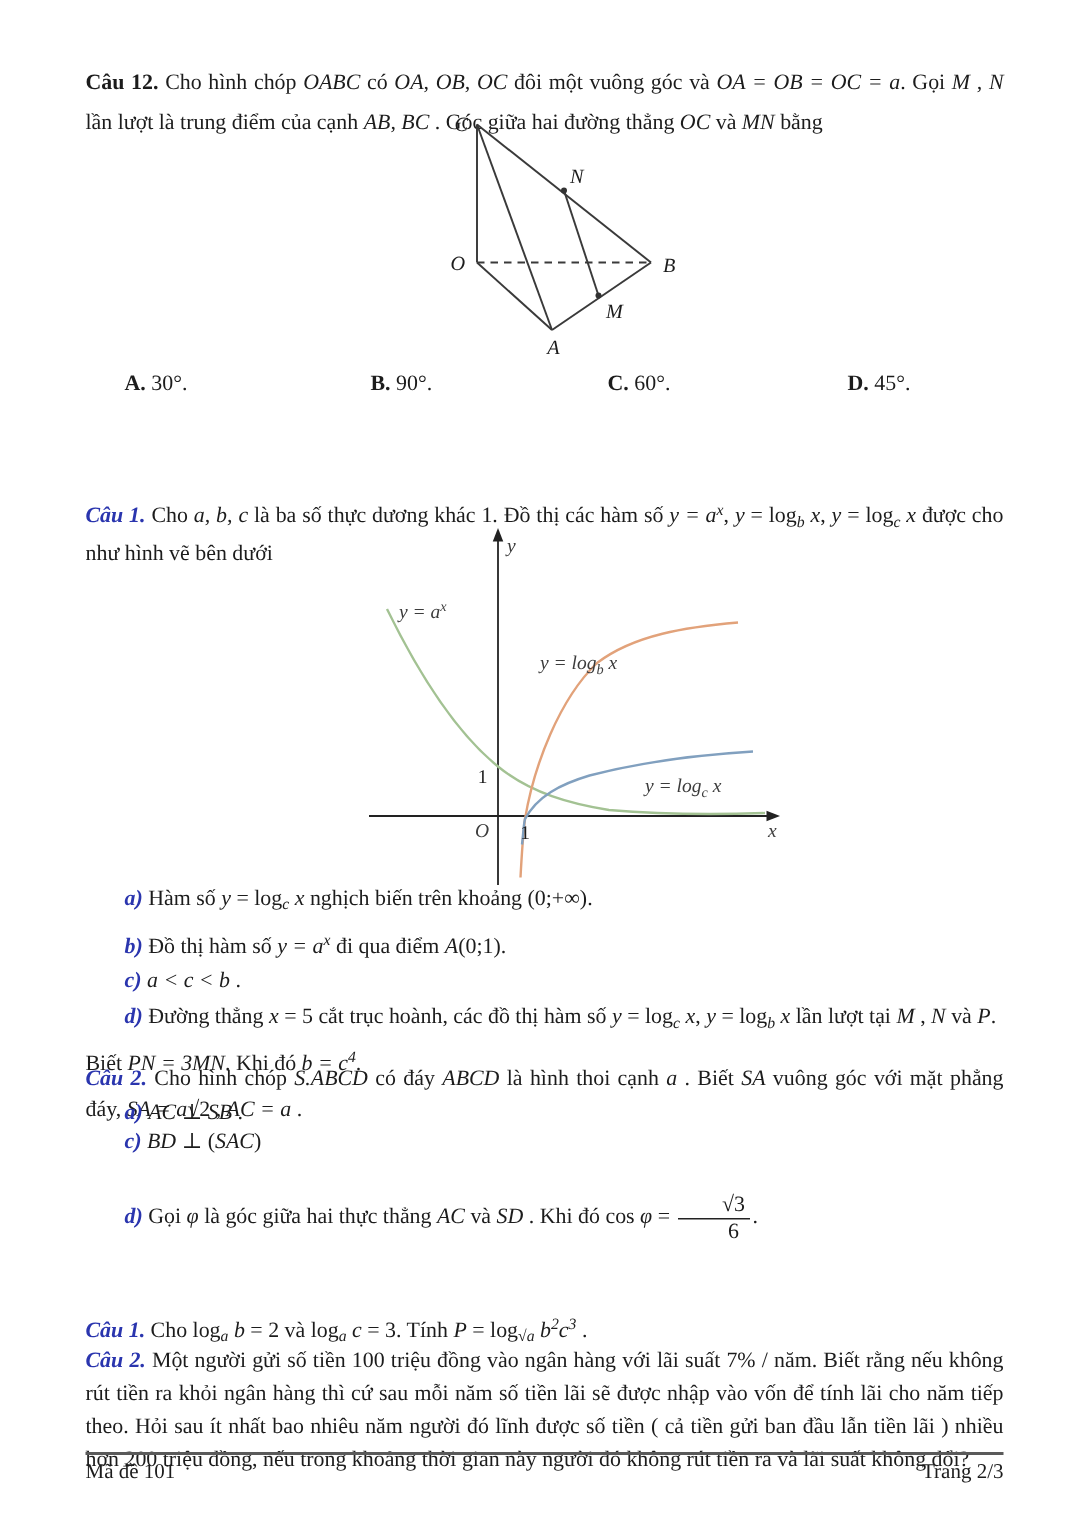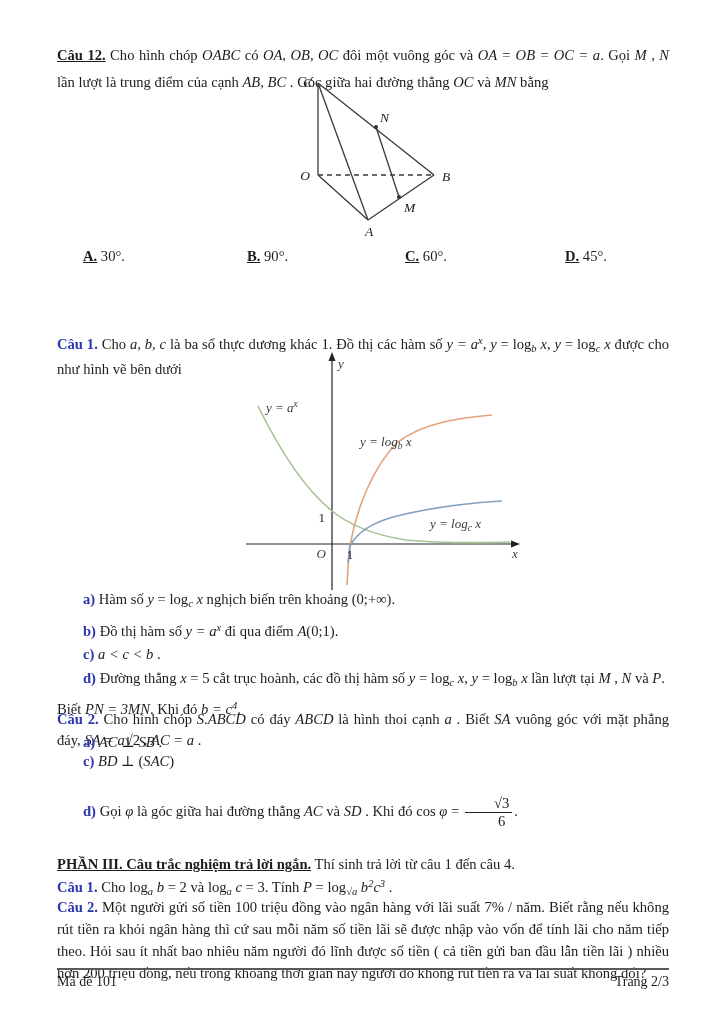--- a/index.html
+++ b/index.html
@@ -2,22 +2,22 @@
 <html style="--blue_label: #2a35ae; --curve_exp: #a3c293; --curve_logb: #e2a27a; --curve_logc: #81a0bf; --figure_line: #3a3a3a;"><head>
 <meta charset="utf-8">
 <style>
   html,body{margin:0;padding:0;background:#e8e8e8;}
   .page{position:relative;width:725px;height:1024px;margin:0 auto;background:#ffffff;
         font-family:"Liberation Serif","DejaVu Serif",serif;font-size:14.6px;color:#1c1c1c;overflow:hidden;}
   .blk{position:absolute;left:57px;width:612px;line-height:21px;text-align:justify;}
   .items{text-align:left;}
   .item{text-indent:26px;}
   .noindent{text-indent:0;}
-  .s-b{font-weight:700;text-decoration:underline;}
-  .s-bb{font-weight:700;color:var(--blue_label,#2a35ae);}
+  .s-b{font-weight:700;}
+  .s-bb{font-weight:700;color:var(--blue_label,#2a35ae);font-style:italic;}
   .s-i{font-style:italic;}
   .s-sub{font-style:italic;font-size:10.5px;vertical-align:-3px;}
   .s-sup{font-style:italic;font-size:10.5px;vertical-align:5px;}
   .frac{display:inline-block;vertical-align:middle;text-align:center;line-height:1.15;margin:0 2px;}
   .fnum{display:block;border-bottom:1px solid #222;padding:0 3px;}
   .fden{display:block;}
   .answers{height:20px;}
   .ans{position:absolute;top:0;white-space:nowrap;}
   svg{position:absolute;}
   .fl{font:italic 13.5px "Liberation Serif","DejaVu Serif",serif;fill:#1c1c1c;}
@@ -95,24 +95,23 @@
   </div>
 
   <p class="blk" style="top:694px;line-height:21px;"><span class="s-bb">Câu 2.</span><span> Cho hình chóp </span><span class="s-i">S.ABCD</span><span> có đáy </span><span class="s-i">ABCD</span><span> là hình thoi cạnh </span><span class="s-i">a</span><span> . Biết </span><span class="s-i">SA</span><span> vuông góc với mặt phẳng đáy, </span><span class="s-i">SA = a</span><span>√2</span><span> , </span><span class="s-i">AC = a</span><span> .</span></p>
 
   <div class="blk items" style="top:733px;line-height:19px;">
     <div class="item"><span class="s-bb">a)</span><span> </span><span class="s-i">AC</span><span> ⊥ </span><span class="s-i">SB</span><span> .</span></div>
     <div class="item"><span class="s-bb">c)</span><span> </span><span class="s-i">BD</span><span> ⊥ (</span><span class="s-i">SAC</span><span>)</span></div>
   </div>
 
   <div class="blk items" style="top:795px;">
-    <div class="item"><span class="s-bb">d)</span><span> Gọi </span><span class="s-i">φ</span><span> là góc giữa hai đường thẳng </span><span class="s-i">AC</span><span> và </span><span class="s-i">SD</span><span> . Khi đó </span><span>cos </span><span class="s-i">φ</span><span> = </span><span class="frac"><span class="fnum">√3</span><span class="fden">6</span></span><span>.</span></div>
+    <div class="item"><span class="s-bb">d)</span><span> Gọi </span><span class="s-i">φ</span><span> là góc giữa hai thực thẳng </span><span class="s-i">AC</span><span> và </span><span class="s-i">SD</span><span> . Khi đó </span><span>cos </span><span class="s-i">φ</span><span> = </span><span class="frac"><span class="fnum">√3</span><span class="fden">6</span></span><span>.</span></div>
   </div>
 
-  <p class="blk" style="top:839px;"><span class="s-b">PHẦN III. Câu trắc nghiệm trả lời ngắn.</span><span> Thí sinh trả lời từ câu 1 đến câu 4.</span></p>
   <p class="blk items" style="top:858px;"><span class="s-bb">Câu 1.</span><span> Cho log</span><span class="s-sub">a</span><span class="s-i"> b</span><span> = 2 và log</span><span class="s-sub">a</span><span class="s-i"> c</span><span> = 3. Tính </span><span class="s-i">P</span><span> = log</span><span class="s-sub">√a</span><span class="s-i"> b</span><span class="s-sup">2</span><span class="s-i">c</span><span class="s-sup">3</span><span> .</span></p>
   <p class="blk" style="top:881px;line-height:22px;"><span class="s-bb">Câu 2.</span><span> Một người gửi số tiền 100 triệu đồng vào ngân hàng với lãi suất 7% / năm. Biết rằng nếu không rút tiền ra khỏi ngân hàng thì cứ sau mỗi năm số tiền lãi sẽ được nhập vào vốn để tính lãi cho năm tiếp theo. Hỏi sau ít nhất bao nhiêu năm người đó lĩnh được số tiền ( cả tiền gửi ban đầu lẫn tiền lãi ) nhiều hơn 200 triệu đồng, nếu trong khoảng thời gian này người đó không rút tiền ra và lãi suất không đổi?</span></p>
 
   <div class="footer-rule"></div>
   <div class="footer">
     <span>Mã đề 101</span>
     <span class="right">Trang 2/3</span>
   </div>
 
 </div>

